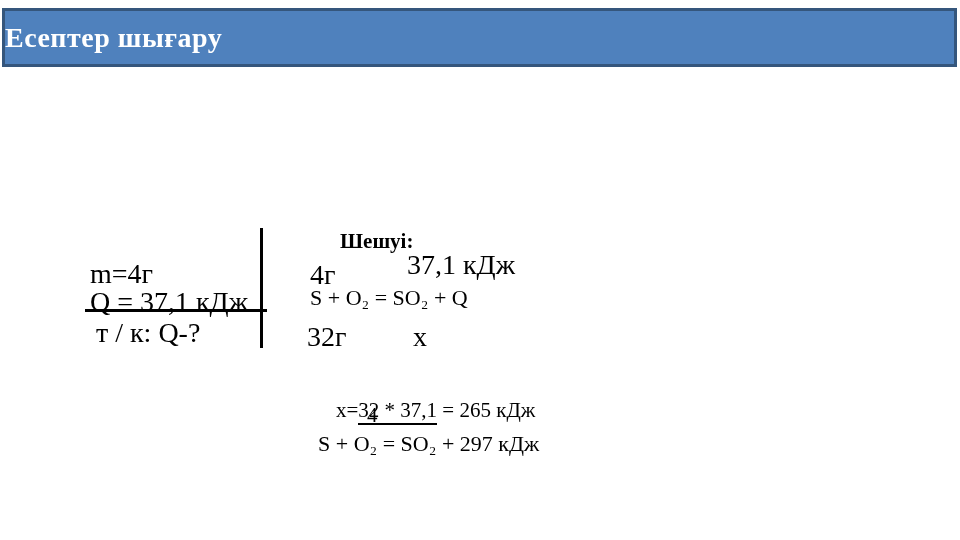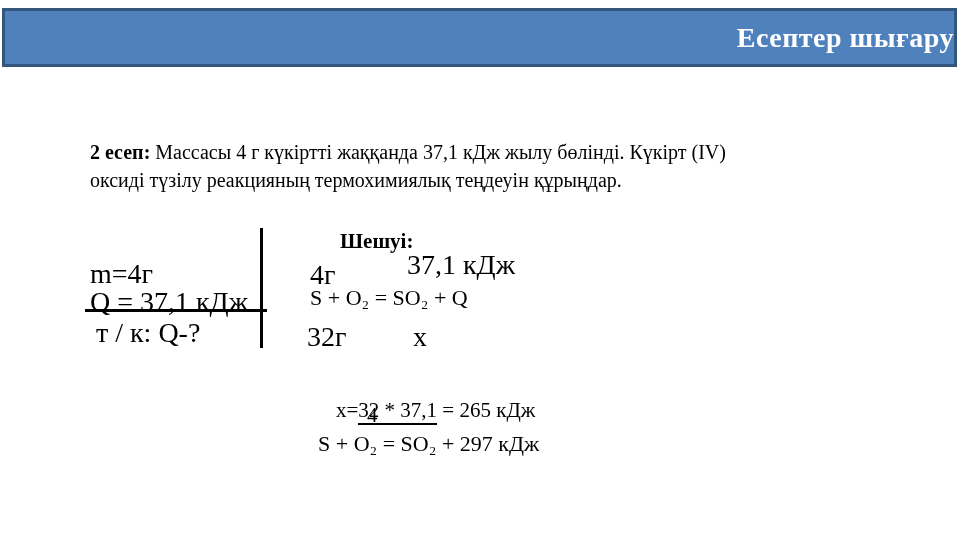--- a/index.html
+++ b/index.html
@@ -8,21 +8,21 @@
     font-family:"Liberation Serif", serif;color:#000;
     overflow:hidden;
   }
   .slide{position:relative;width:960px;height:540px;background:#fff}
 
   
   .titlebar{
     position:absolute;left:2px;top:8px;width:949px;height:53px;
     background:var(--header-bg,#4f81bd);
     border:3px solid var(--header-border,#35567c);
-    display:flex;align-items:center;justify-content:flex-end;
+    display:flex;align-items:center;justify-content:flex-start;
   }
   .titlebar .t{
     font-weight:bold;font-size:28px;color:#fff;letter-spacing:.5px;
   }
 
   
   .para{
     position:absolute;left:90px;top:138px;width:795px;
     font-size:20px;line-height:28px;white-space:normal;
   }
@@ -41,24 +41,20 @@
 </style>
 </head>
 <body>
 
 <div class="slide">
 
   <div class="titlebar">
     <div class="t">Есептер шығару</div>
   </div>
 
-  <div class="para">
-    <span class="bold">2 есеп:</span><span> Массасы 4 г күкіртті жаққанда 37,1 кДж жылу бөлінді. Күкірт (IV)</span>
-    <div>оксиді түзілу реакцияның термохимиялық теңдеуін құрыңдар.</div>
-  </div>
 
   <div class="abs" style="left:90px;top:258px">m=4г</div>
   <div class="abs" style="left:90px;top:286px">Q = 37,1 кДж</div>
   <div class="abs" style="left:96px;top:317px">т / к: Q-?</div>
 
   <div class="vline"></div>
   <div class="hline"></div>
 
   <div class="abs h" style="left:340px;top:229px">Шешуі:</div>
 

